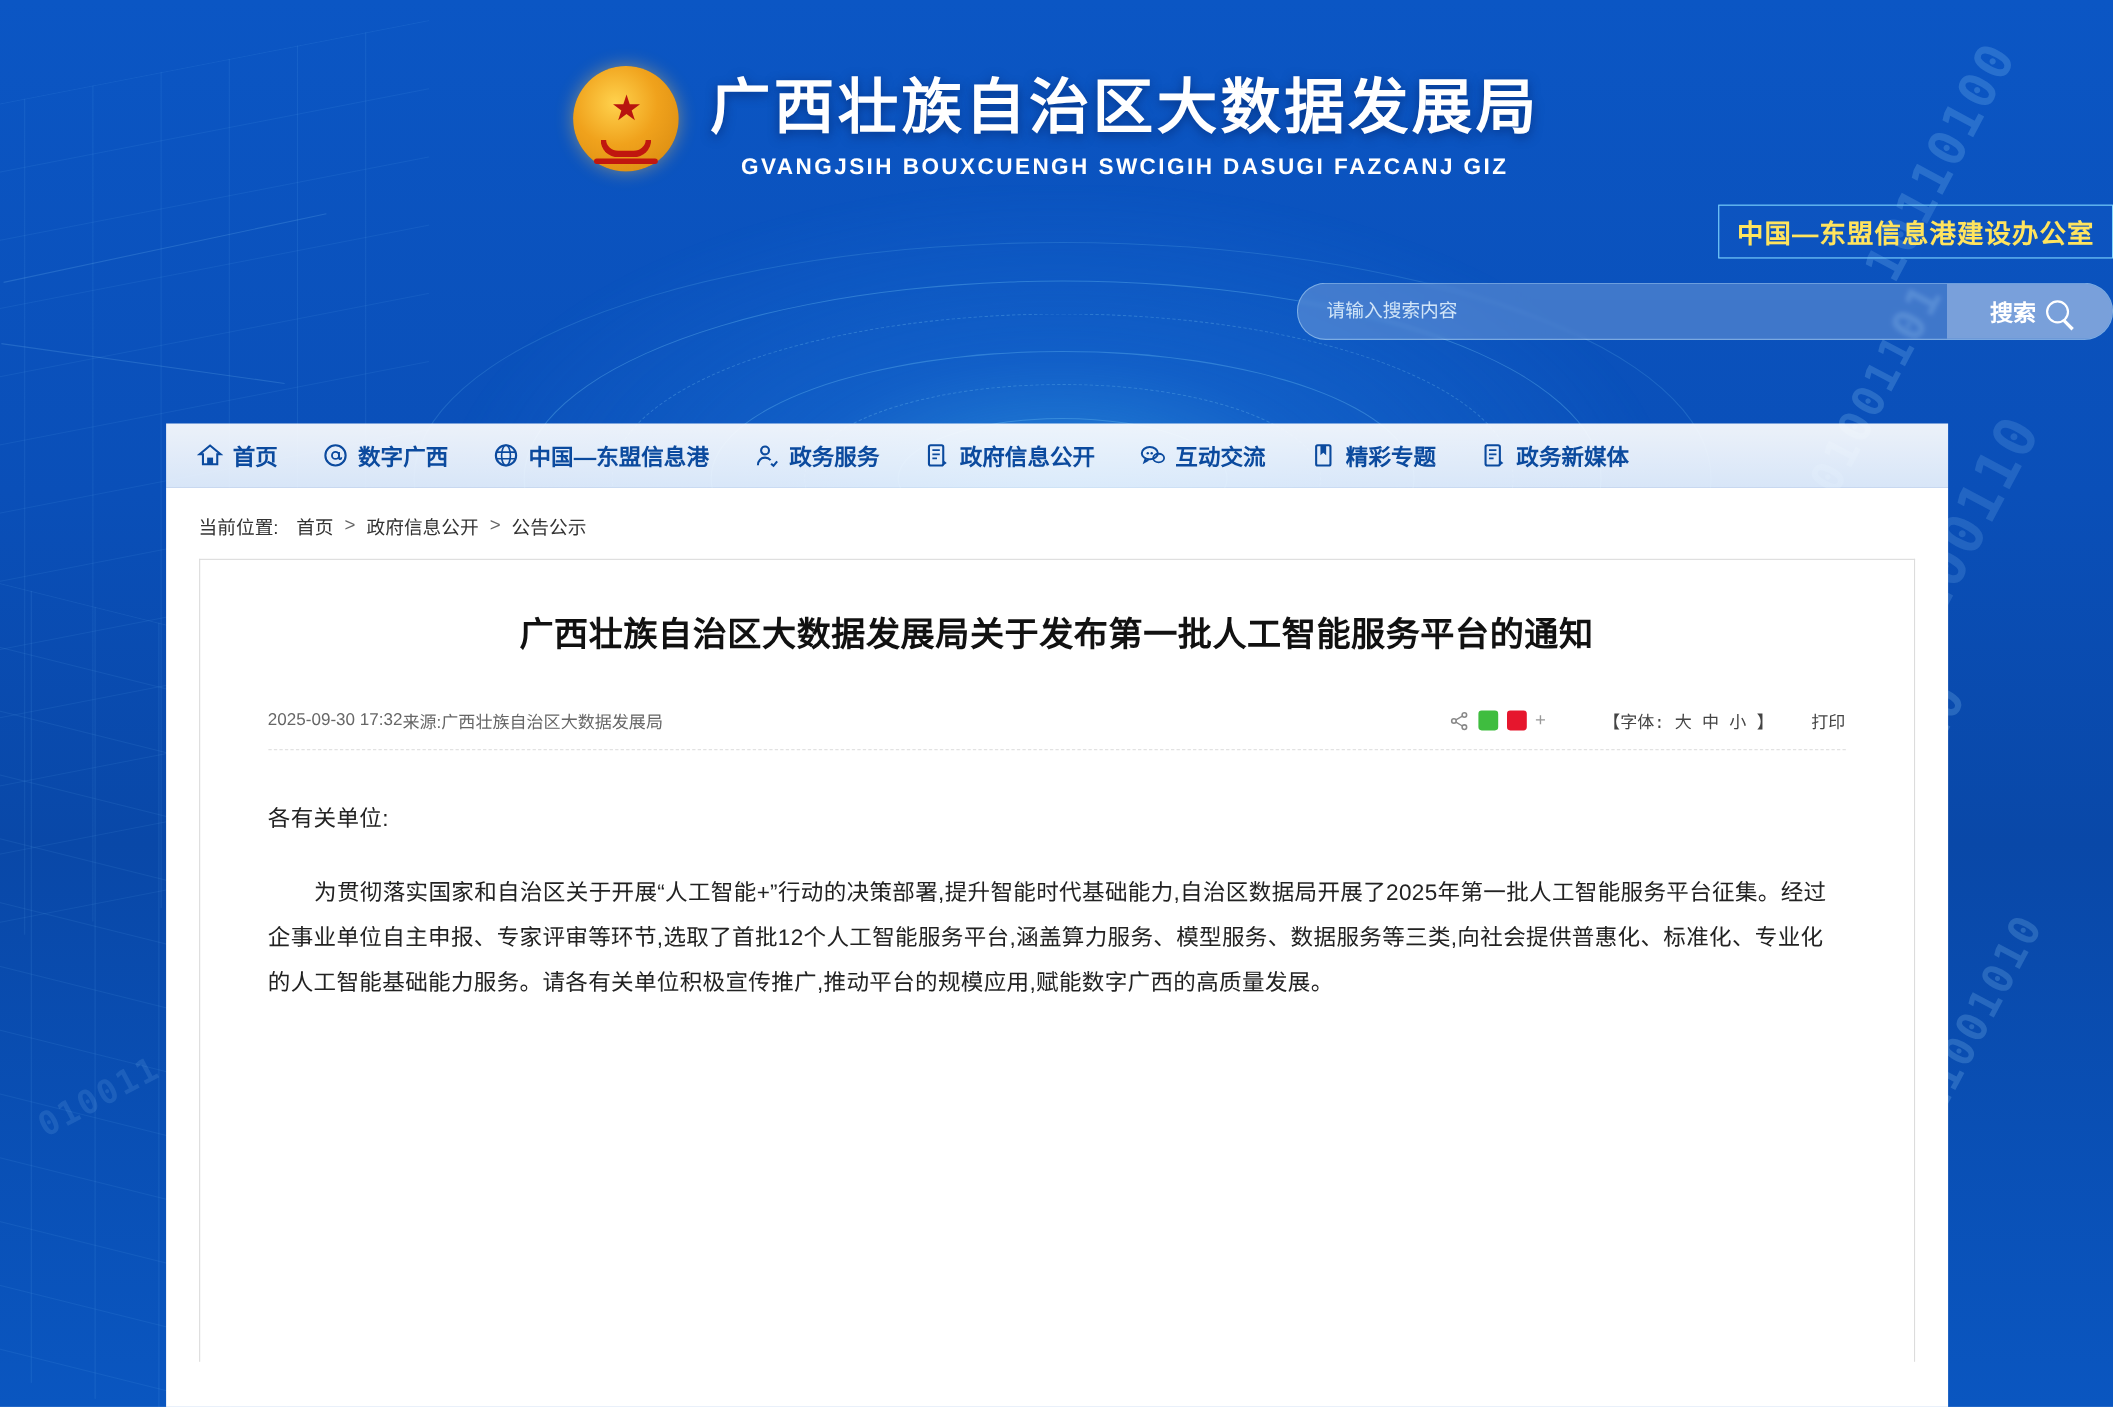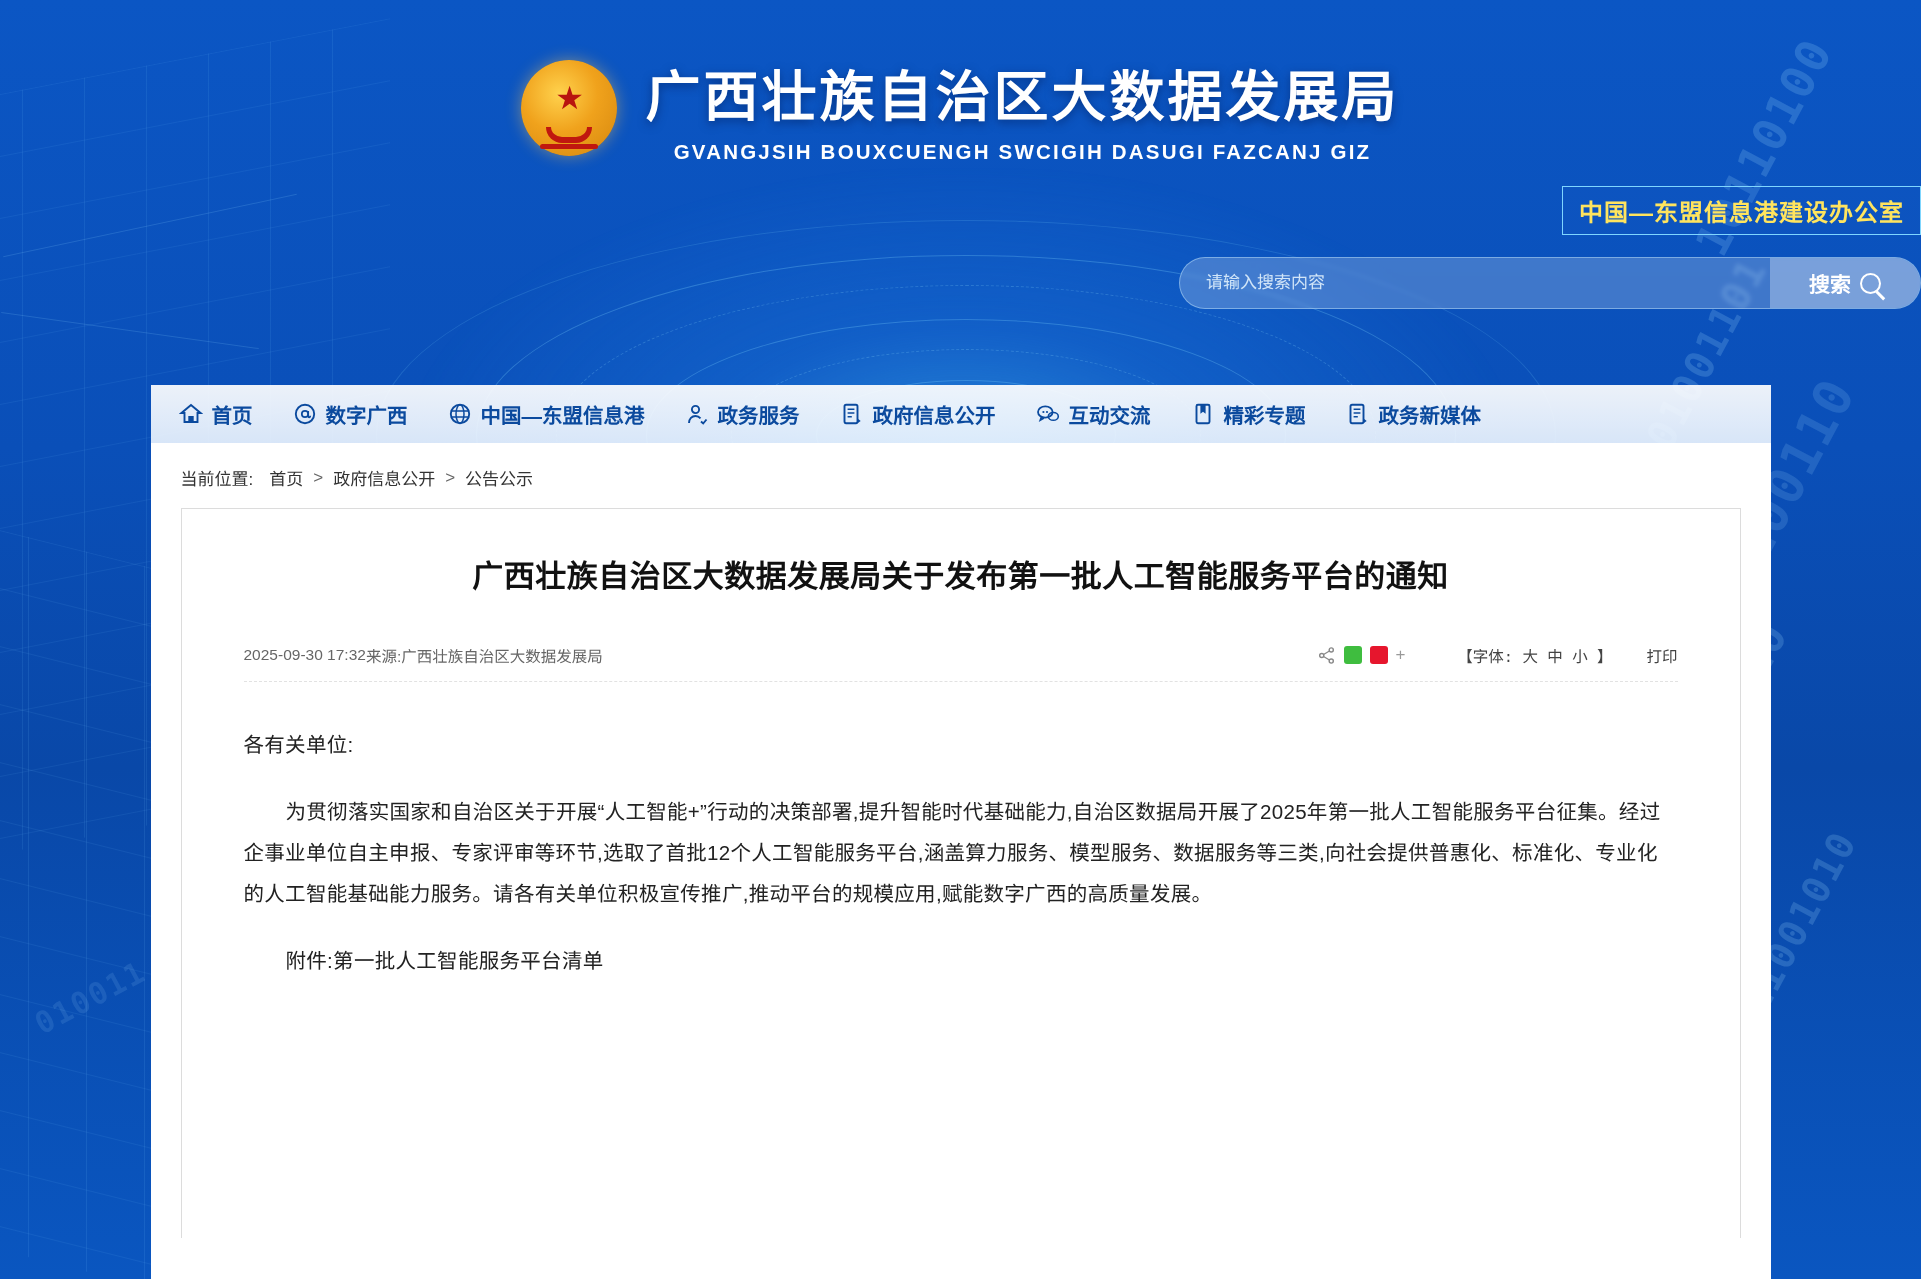--- a/index.html
+++ b/index.html
@@ -430,16 +430,15 @@
         <span>小</span>
         <span>】</span>
       </span>
 
       <span class="print-btn">打印</span>
     </div>
 
     <div class="article-body">
       <p>各有关单位:</p>
       <p class="indent">为贯彻落实国家和自治区关于开展“人工智能+”行动的决策部署,提升智能时代基础能力,自治区数据局开展了2025年第一批人工智能服务平台征集。经过企事业单位自主申报、专家评审等环节,选取了首批12个人工智能服务平台,涵盖算力服务、模型服务、数据服务等三类,向社会提供普惠化、标准化、专业化的人工智能基础能力服务。请各有关单位积极宣传推广,推动平台的规模应用,赋能数字广西的高质量发展。</p>
-      <p class="indent">附件:第一批人工智能服务平台清单</p>
     </div>
   </div>
 </div>
 
 </body></html>

